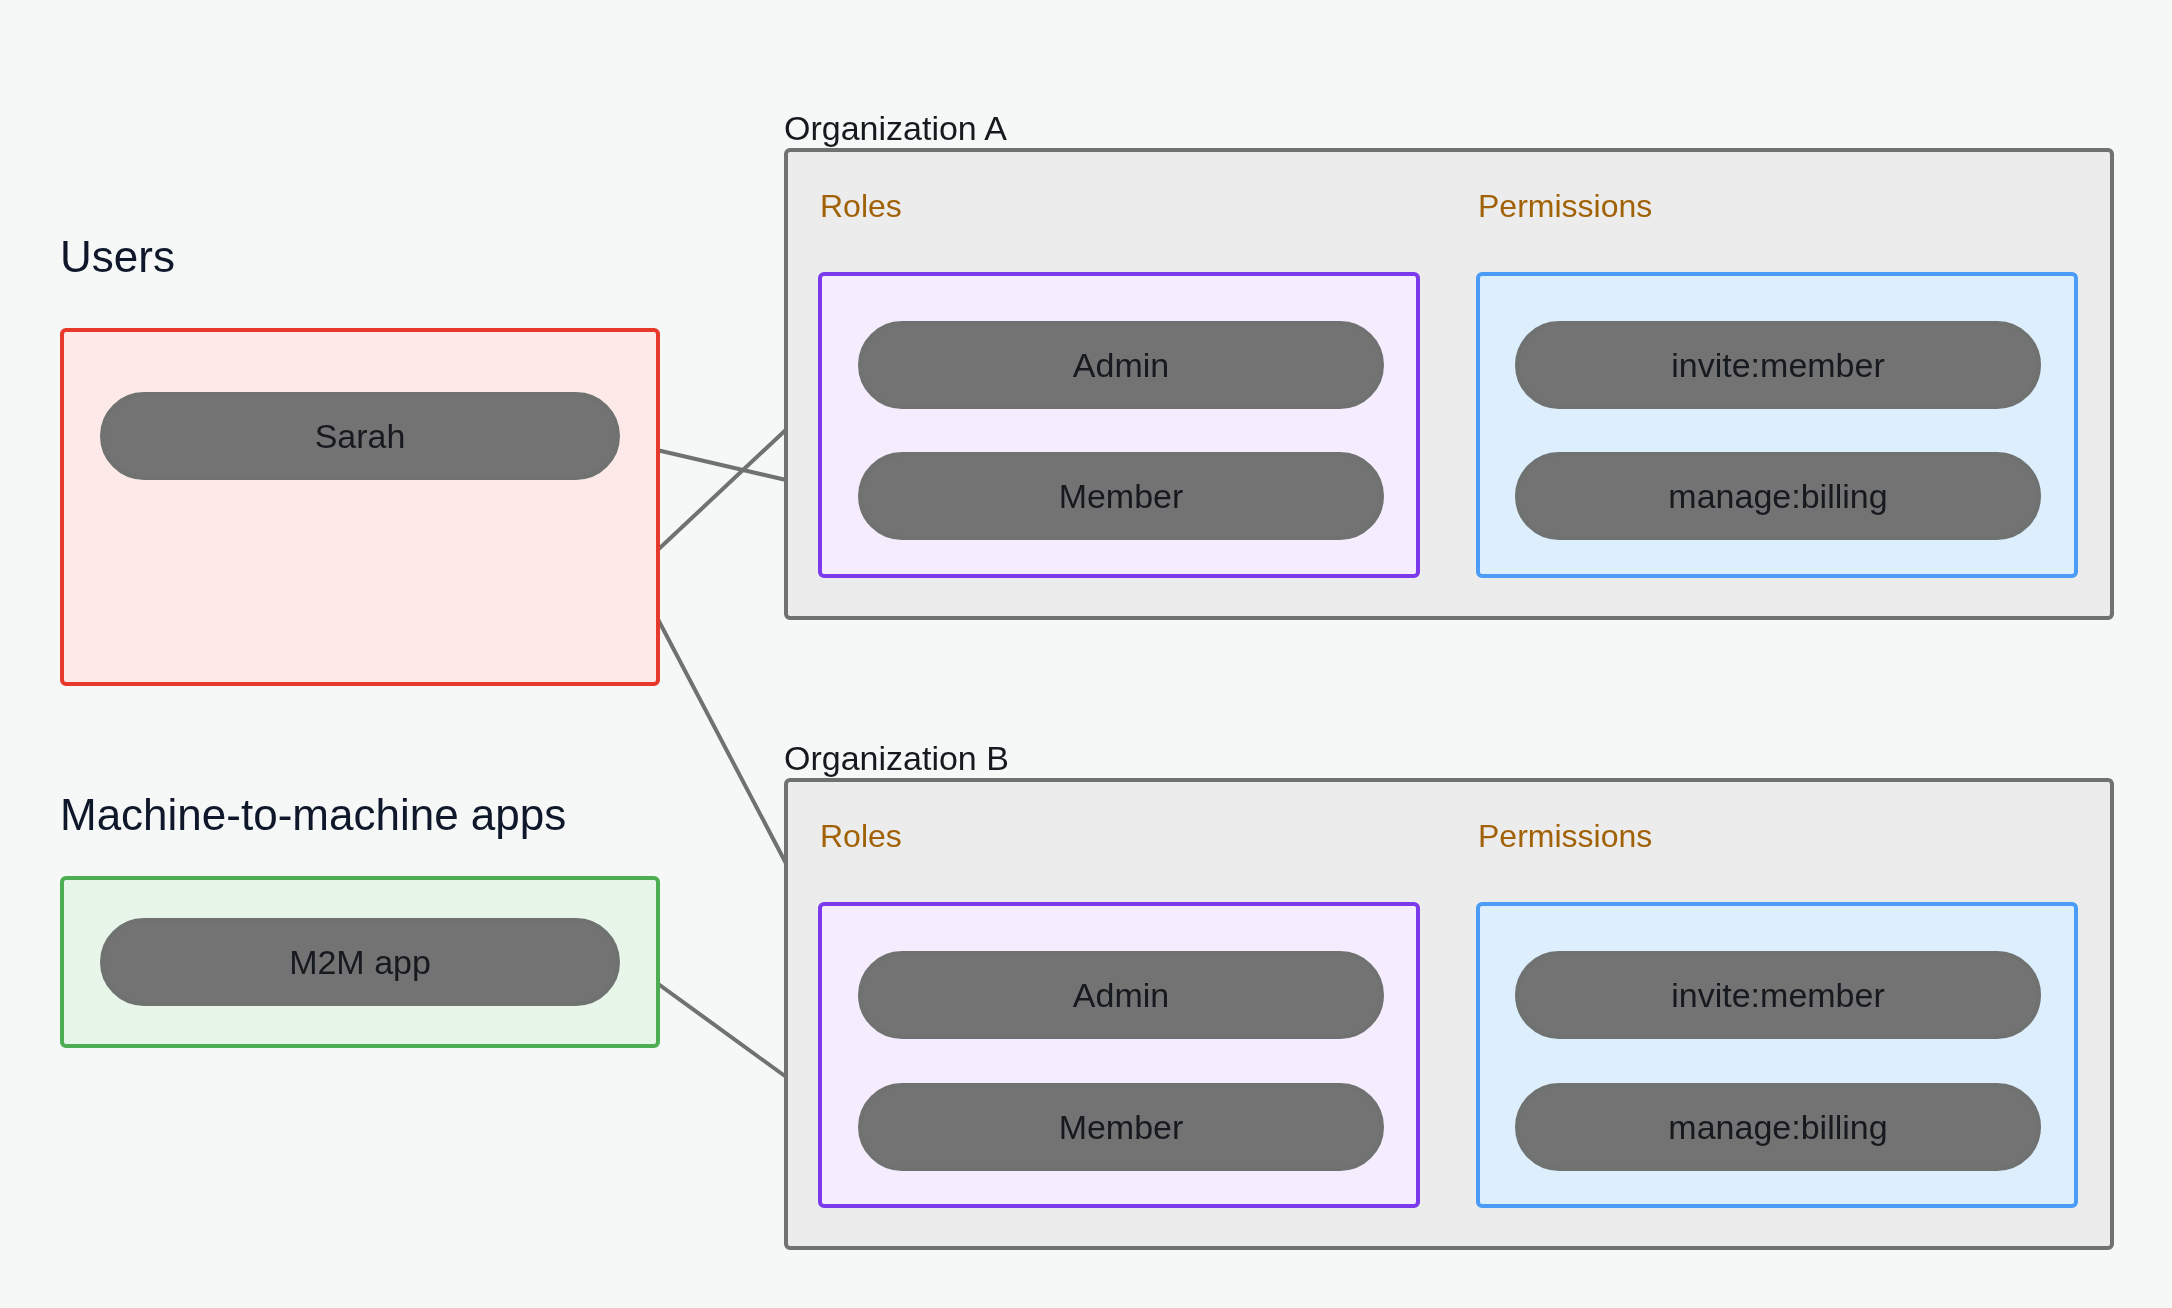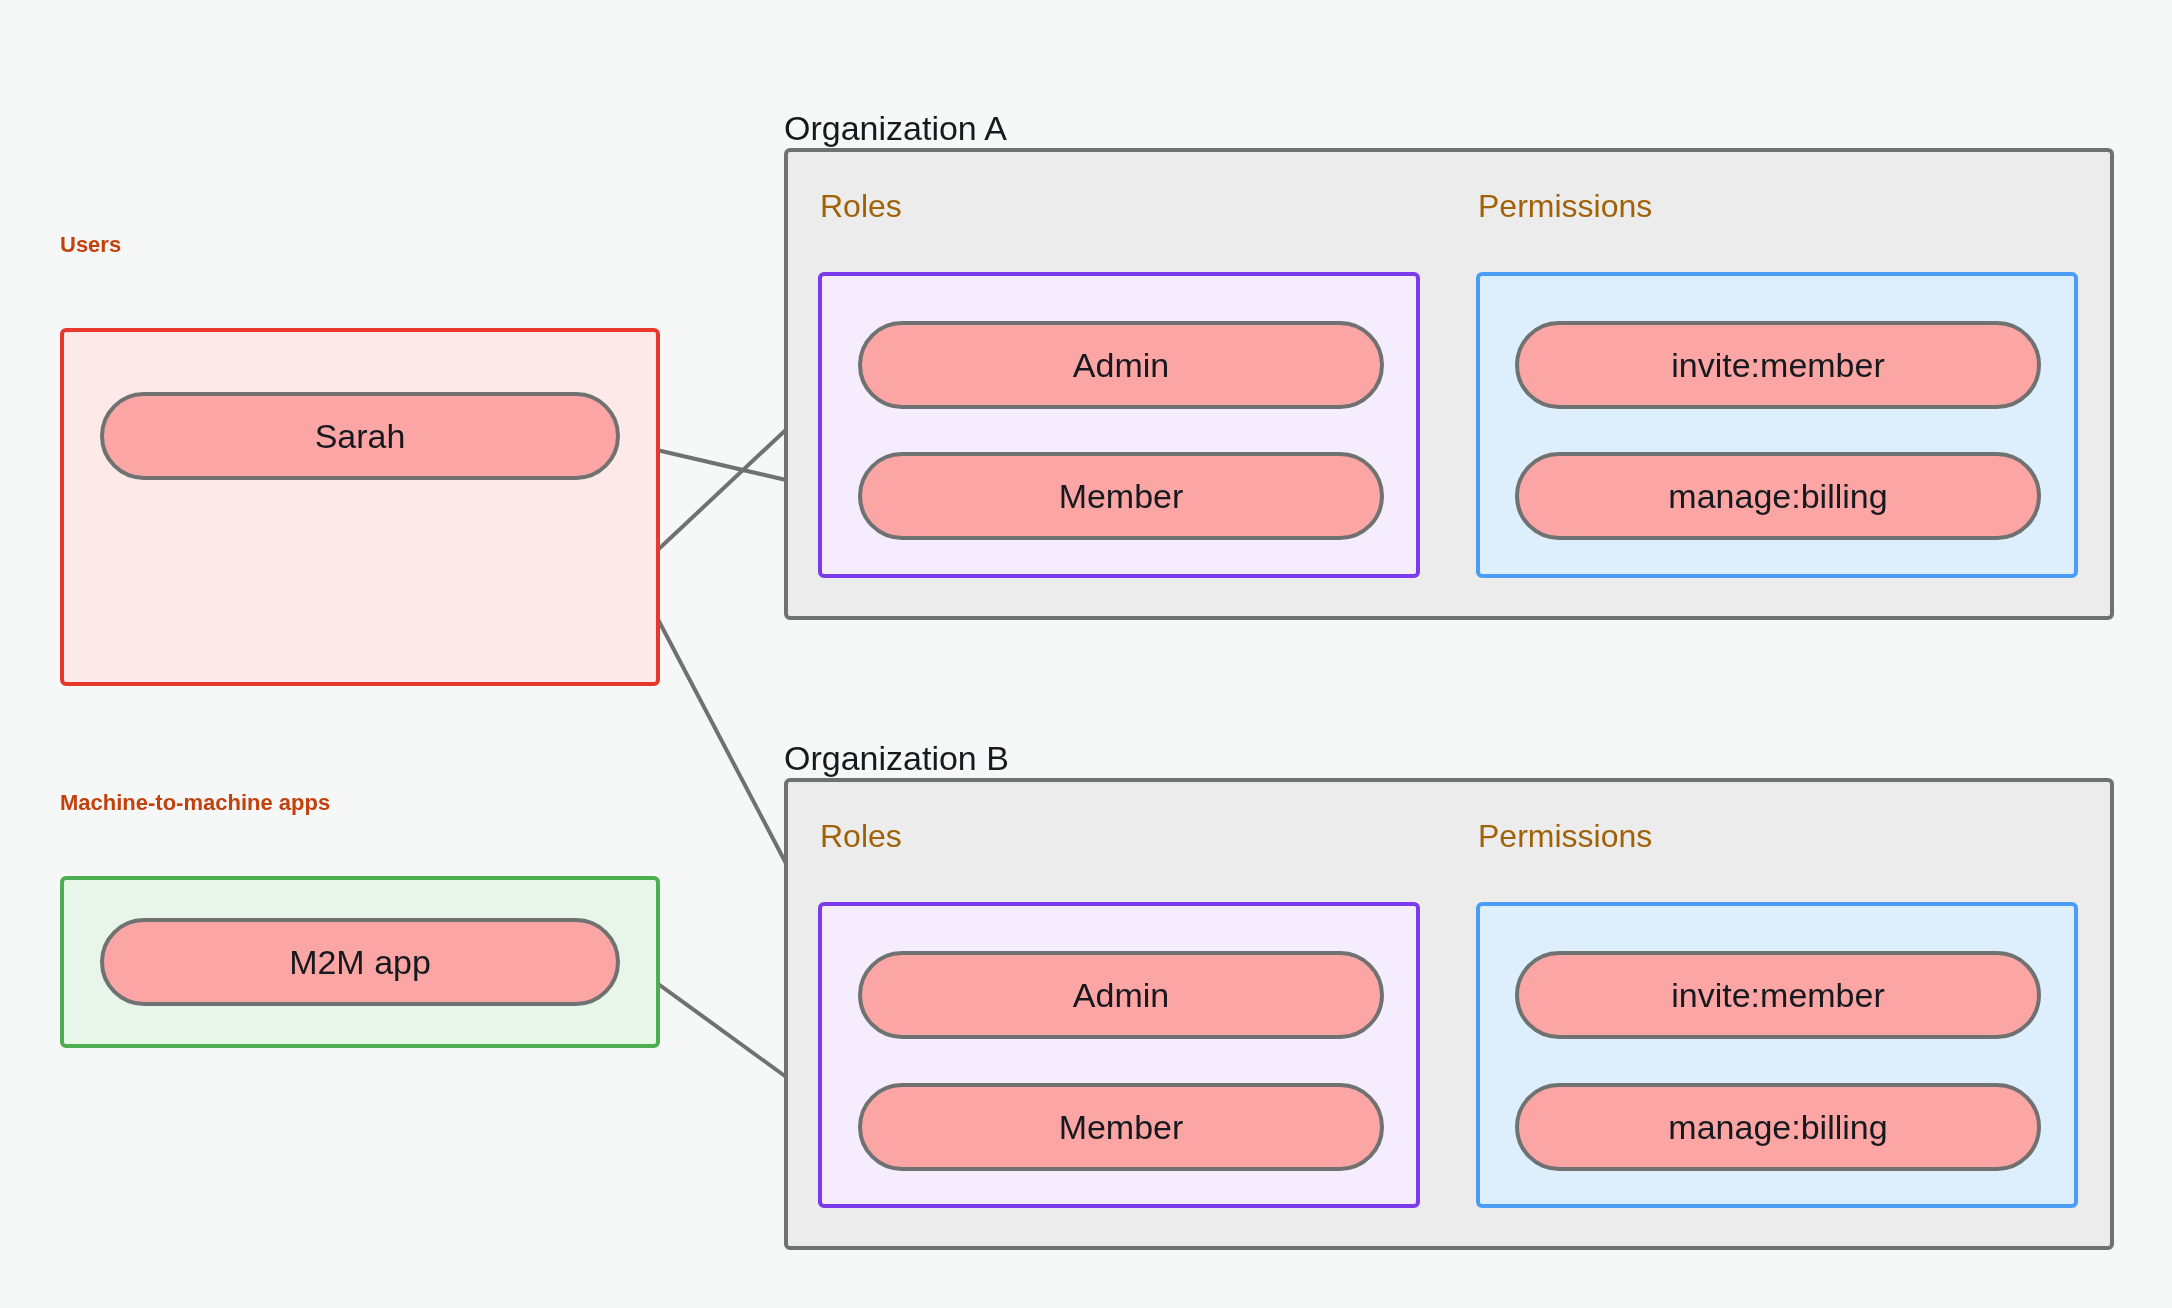--- a/index.html
+++ b/index.html
@@ -25,23 +25,23 @@
     position: absolute;
     left: 0; top: 0;
     width: 2172px;
     height: 1308px;
     z-index: 1;
     pointer-events: none;
   }
   
   .group-label {
     position: absolute;
-    font-size: 22px;
-    font-weight: 700;
-    color: #c2410c;
+    font-size: 44px;
+    font-weight: 400;
+    color: #0f172a;
     white-space: nowrap;
     z-index: 3;
   }
   .org-label {
     position: absolute;
     font-size: 34px;
     font-weight: 400;
     color: #16191d;
     white-space: nowrap;
     z-index: 3;
@@ -78,21 +78,21 @@
     background: #f5ecfd;
   }
   .box-perms {
     border: 4px solid #4a9cf6;
     background: #ddeefc;
   }
   
   .pill {
     position: absolute;
     box-sizing: border-box;
-    background: #fca5a5;
+    background: #737373;
     border: 4px solid #6f7271;
     border-radius: 999px;
     display: flex;
     align-items: center;
     justify-content: center;
     font-size: 34px;
     color: #16191d;
     z-index: 4;
     white-space: nowrap;
   }

